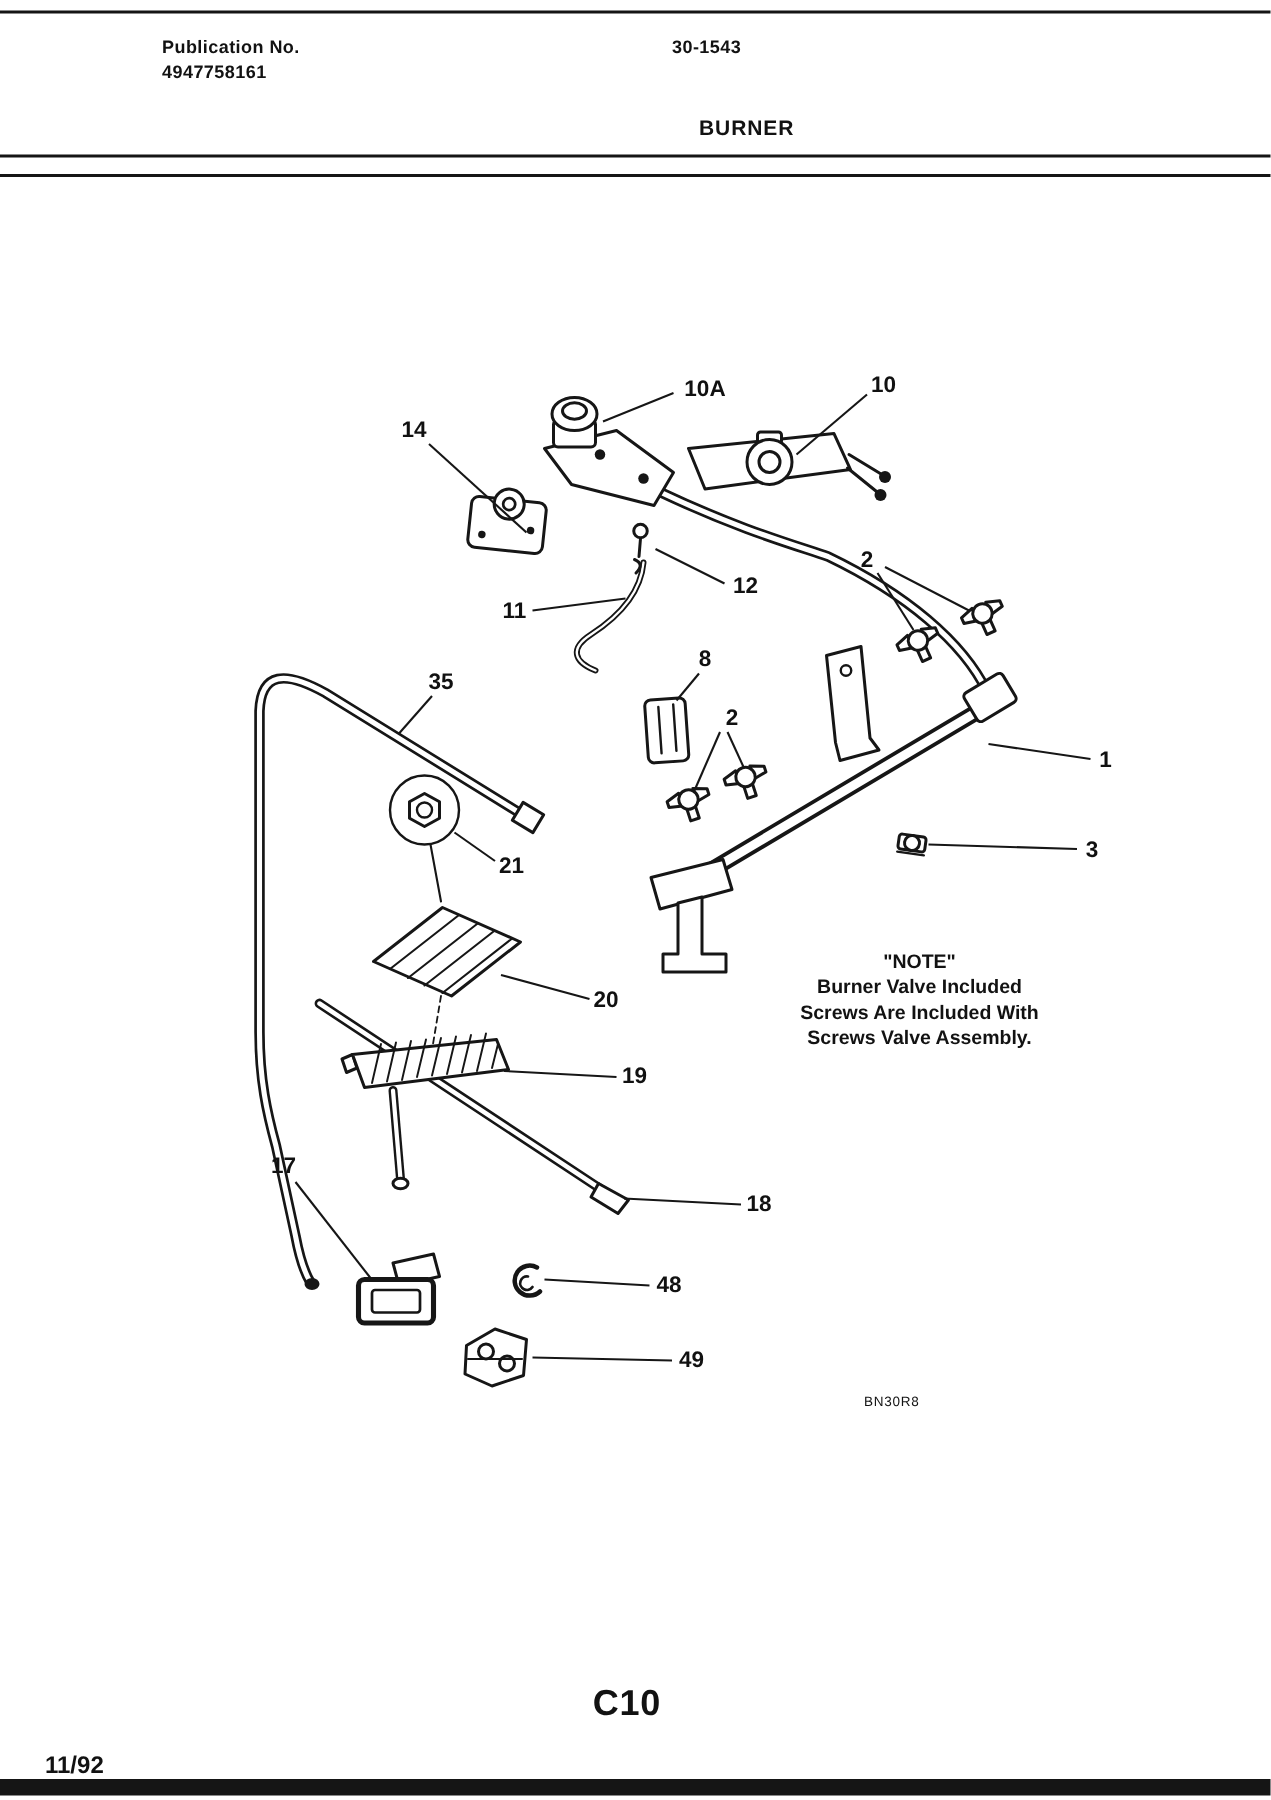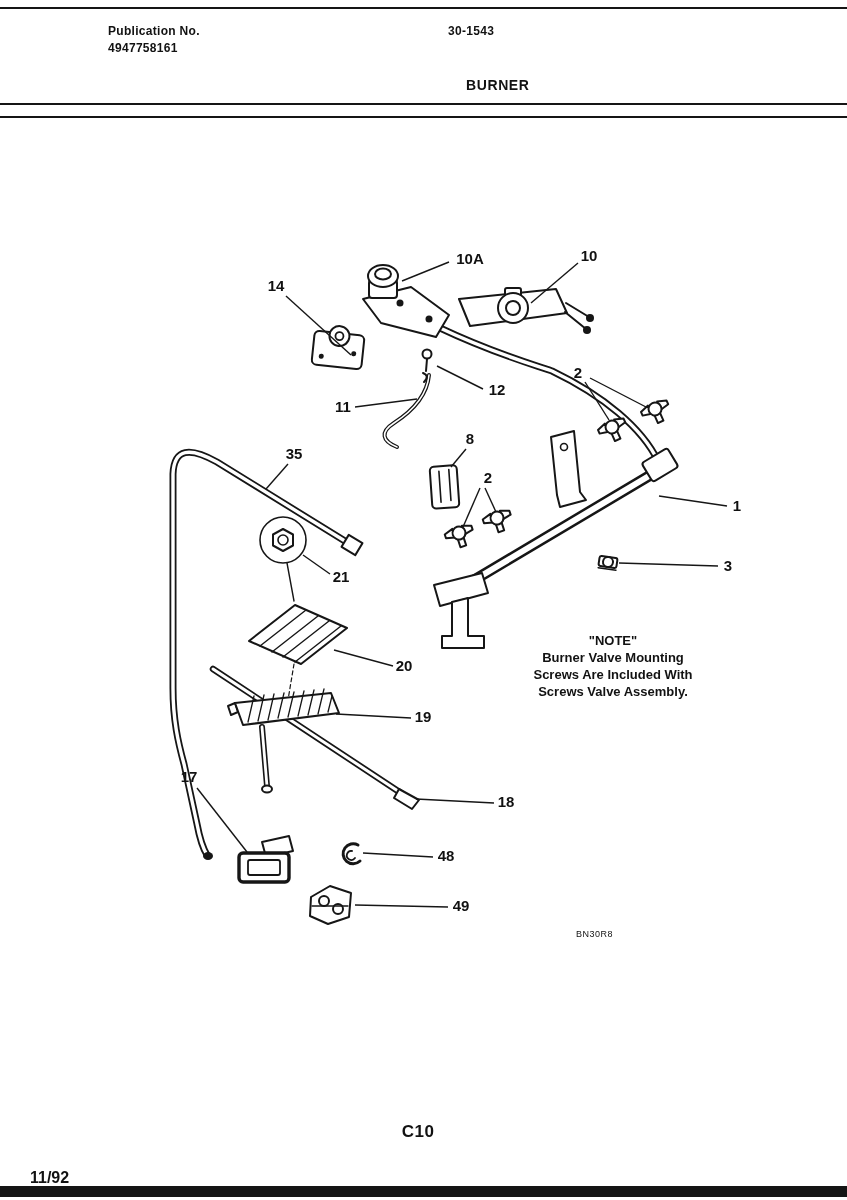--- a/index.html
+++ b/index.html
@@ -6,21 +6,21 @@
   html,body{margin:0;padding:0}
   body{width:847px;height:1200px;position:relative;background:#fff;overflow:hidden;
        font-family:"Liberation Sans",sans-serif;color:#121212}
   .rule{position:absolute;left:0;width:847px;background:#151515}
   .hdr{position:absolute;font-weight:bold;font-size:12px;letter-spacing:.3px;white-space:pre}
   .note{position:absolute;left:503px;top:632px;width:220px;text-align:center;
         font-weight:bold;font-size:13px;line-height:17px}
   .code{position:absolute;left:576px;top:929px;font-weight:normal;font-size:9px;letter-spacing:.5px}
   .foot-date{position:absolute;left:30px;top:1169px;font-weight:bold;font-size:16px}
   .foot-page{position:absolute;left:0;top:1122px;width:836px;text-align:center;
-             font-weight:bold;font-size:17px;letter-spacing:.5px}
+             font-weight:bold;font-size:24px;letter-spacing:.5px}
   svg{position:absolute;left:0;top:0}
   .pt{fill:#fff;stroke:#161616;stroke-width:2;stroke-linejoin:round}
   .ln{fill:none;stroke:#161616;stroke-linecap:round}
   .to{fill:none;stroke:#161616;stroke-linecap:round}
   .ti{fill:none;stroke:#fff;stroke-linecap:round}
   .leader{stroke:#161616;stroke-width:1.4}
   .callout{font-family:"Liberation Sans",sans-serif;font-weight:bold;font-size:15px;
            fill:#111;text-anchor:middle}
 </style>
 </head>
@@ -222,21 +222,21 @@
       <text x="189" y="782" class="callout">17</text>
       <line x1="433" y1="857" x2="363" y2="853" class="leader"></line>
       <text x="446" y="861" class="callout">48</text>
       <line x1="448" y1="907" x2="355" y2="905" class="leader"></line>
       <text x="461" y="911" class="callout">49</text>
     </g>
 </svg>
 
 <div class="note">
   <div>"NOTE"</div>
-  <div>Burner Valve Mounting</div>
+  <div>Burner Valve Included</div>
   <div>Screws Are Included With</div>
   <div>Screws Valve Assembly.</div>
 </div>
 
 <div class="code">BN30R8</div>
 
 <div class="foot-date">11/92</div>
 <div class="foot-page">C10</div>
 <div class="rule" style="top:1186px;height:11px"></div>
 

